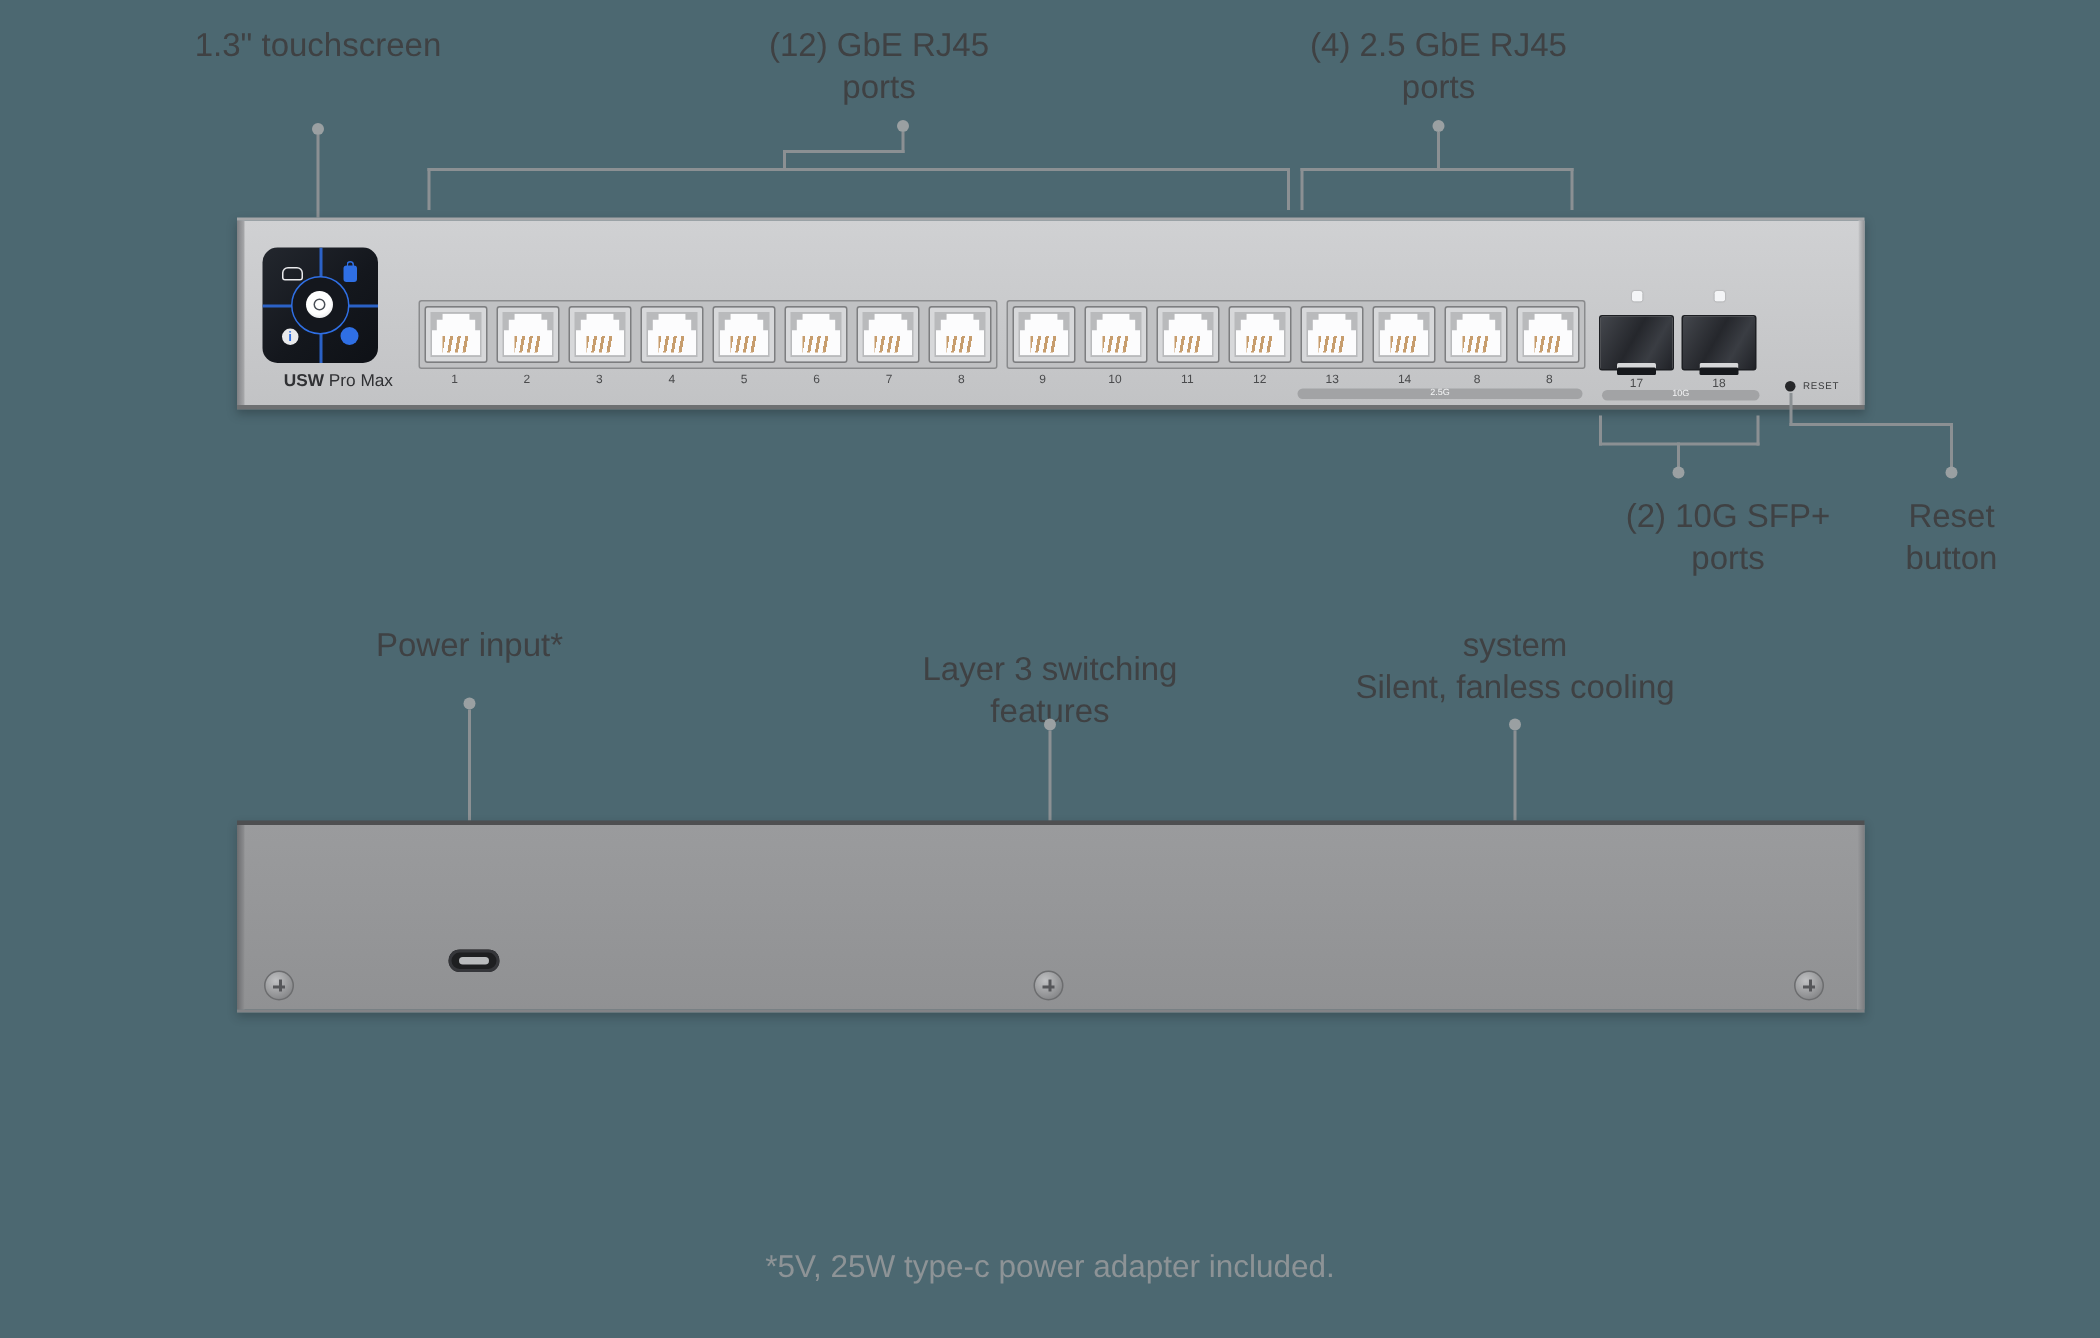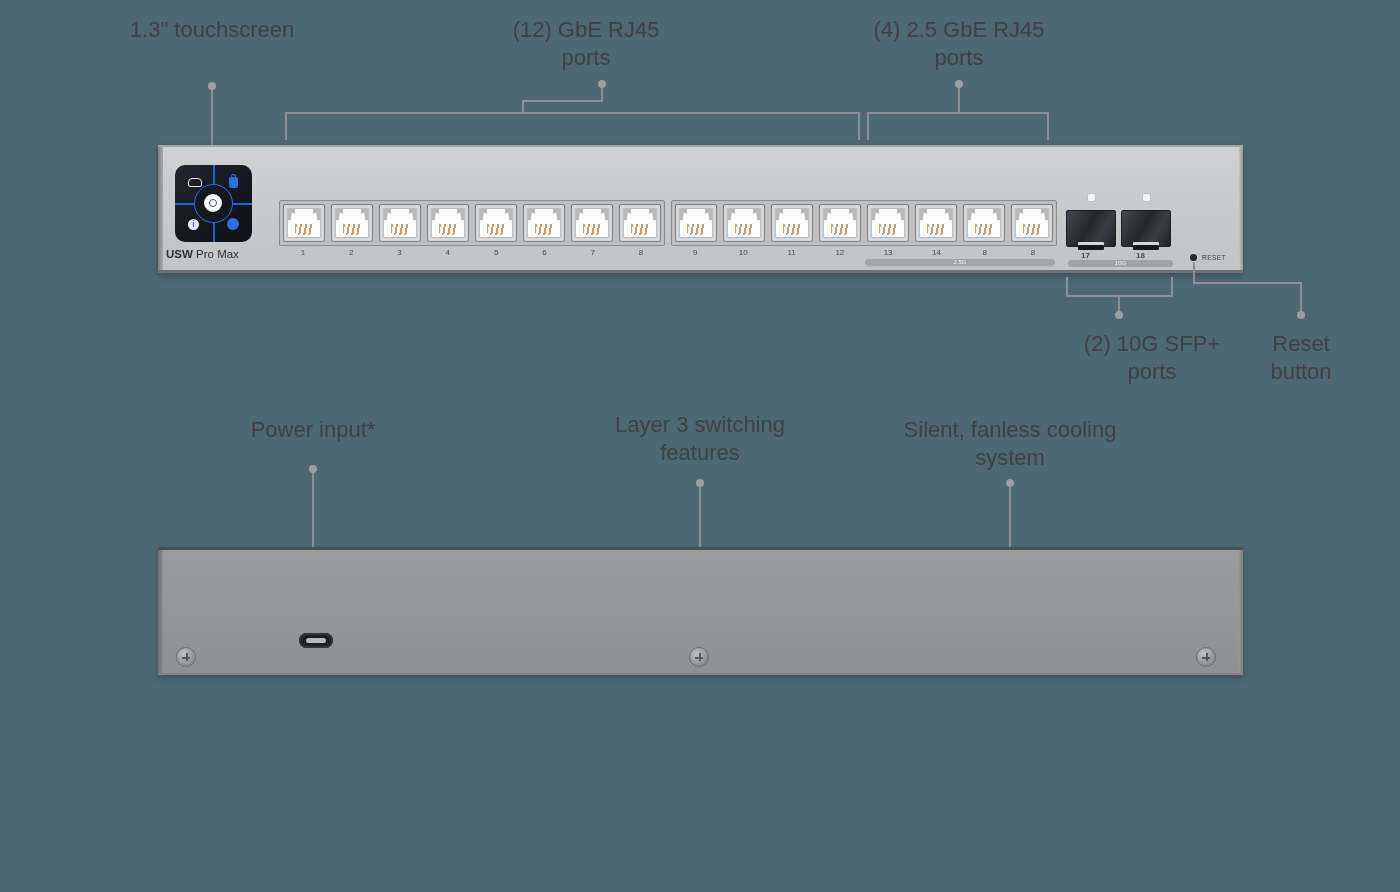--- a/index.html
+++ b/index.html
@@ -35,21 +35,21 @@
       border:1.5px solid #4a4f57;box-sizing:border-box;display:block;}
   .ico{position:absolute;}
   .ico.ap{left:13px;top:13px;width:14px;height:9px;border:1.6px solid #e9eaec;border-radius:4px 4px 2px 2px;box-sizing:border-box;}
   .ico.bag{right:14px;top:12px;width:9px;height:11px;background:#2f6fe4;border-radius:2px;}
   .ico.bag:before{content:"";position:absolute;left:2px;top:-3px;width:5px;height:4px;
       border:1.2px solid #2f6fe4;border-bottom:none;border-radius:3px 3px 0 0;box-sizing:border-box;}
   .ico.info{left:13px;bottom:12px;width:11px;height:11px;border-radius:50%;background:#e9eaec;
       color:#2f6fe4;font-size:9px;font-weight:bold;line-height:11px;text-align:center;font-style:normal;}
   .ico.status{right:13px;bottom:12px;width:12px;height:12px;border-radius:50%;background:#2f6fe4;}
 
-  .brand{position:absolute;left:8px;top:101px;width:96px;text-align:left;font-size:11.5px;color:#303134;}
+  .brand{position:absolute;left:8px;top:101px;width:96px;text-align:right;font-size:11.5px;color:#303134;}
   .brand b{font-weight:bold;}
 
   .pgroup{position:absolute;top:53px;width:386px;height:46px;border:1px solid #8a8b8d;
       background:#c0c1c3;border-radius:2px;box-sizing:border-box;display:flex;
       justify-content:space-between;align-items:center;padding:0 3px;}
   .port{position:relative;width:42px;height:38px;background:#b9babc;border:1px solid #7d7e80;
       border-radius:2px;box-sizing:border-box;box-shadow:inset 0 0 0 3px #d7d8da;}
   .jack{position:absolute;left:4px;right:4px;top:4px;bottom:4px;background:#fcfcfd;
       clip-path:polygon(0 40%,10% 40%,10% 15%,22% 15%,22% 0,78% 0,78% 15%,90% 15%,90% 40%,100% 40%,100% 100%,0 100%);}
   .pins{position:absolute;left:22%;right:22%;bottom:6%;height:42%;
@@ -59,21 +59,21 @@
   .pnums span{width:42px;text-align:center;font-size:8px;color:#4a4b4d;}
 
   .pill{position:absolute;height:7px;border-radius:3.5px;background:#a2a3a5;color:#f4f5f6;
       font-size:6px;line-height:7px;text-align:center;}
   .led{position:absolute;top:47px;width:7px;height:7px;border-radius:1.5px;background:#f4f5f7;
       box-shadow:0 0 1px rgba(0,0,0,.4);}
   .cage{position:absolute;top:63px;width:50px;height:37px;border-radius:2px;border:1px solid #1d1f23;
       background:linear-gradient(120deg,#44474d 0%,#25272c 45%,#3a3d43 70%,#202227 100%);box-sizing:border-box;}
   .cage:after{content:"";position:absolute;left:11px;bottom:-4px;width:26px;height:8px;background:#16181c;
       border-radius:1px;box-shadow:inset 0 3px 0 #d6d7d9;}
-  .sfpnum{position:absolute;top:104px;width:20px;text-align:left;font-size:8px;color:#4a4b4d;font-weight:bold;}
+  .sfpnum{position:absolute;top:104px;width:20px;text-align:center;font-size:8px;color:#4a4b4d;}
   .rst-dot{position:absolute;left:1032px;top:107px;width:7px;height:7px;border-radius:50%;background:#26272a;}
   .rst-txt{position:absolute;left:1044px;top:107px;font-size:6.5px;letter-spacing:.5px;color:#3b3c3e;}
 
   
   #bottom{top:547px;height:128px;background:linear-gradient(#9a9b9d,#909193);
       border-top:3px solid #4e4f51;border-bottom:2px solid #828386;
       box-shadow:0 3px 6px rgba(25,35,40,.3);}
   #bottom:before{content:"";position:absolute;left:0;top:0;bottom:0;width:5px;
       background:linear-gradient(90deg,#6b6c6f,#8e8f91);}
   #bottom:after{content:"";position:absolute;right:0;top:0;bottom:0;width:5px;
@@ -279,37 +279,38 @@
     <div>Reset</div>
     <div>button</div>
   </div>
 
   <div class="lbl" style="left:313px;top:416px;">
     <div>Power input*</div>
   </div>
   <div class="dot" style="left:309px;top:465px;"></div>
   <div class="cl v" style="left:312px;top:473px;height:74px;"></div>
 
-  <div class="lbl" style="left:700px;top:411px;">
+  <div class="lbl" style="left:700px;top:432px;">
     <div>Layer 3 switching</div>
     <div>features</div>
   </div>
   <div class="dot" style="left:696px;top:479px;"></div>
   <div class="cl v" style="left:699px;top:487px;height:60px;"></div>
 
   <div class="lbl" style="left:1010px;top:416px;">
+    <div>system</div>
     <div>Silent, fanless cooling</div>
-    <div>system</div>
   </div>
   <div class="dot" style="left:1006px;top:479px;"></div>
   <div class="cl v" style="left:1009px;top:487px;height:60px;"></div>
 
   <div class="panel" id="bottom">
     <div class="usbc">
         <i></i>
       </div>
     <div class="screw" style="left:18px;"></div>
     <div class="screw" style="left:531px;"></div>
     <div class="screw" style="left:1038px;"></div>
   </div>
 
+  <div class="footer">*5V, 25W type-c power adapter included.</div>
 
 </div>
 
 </body></html>

